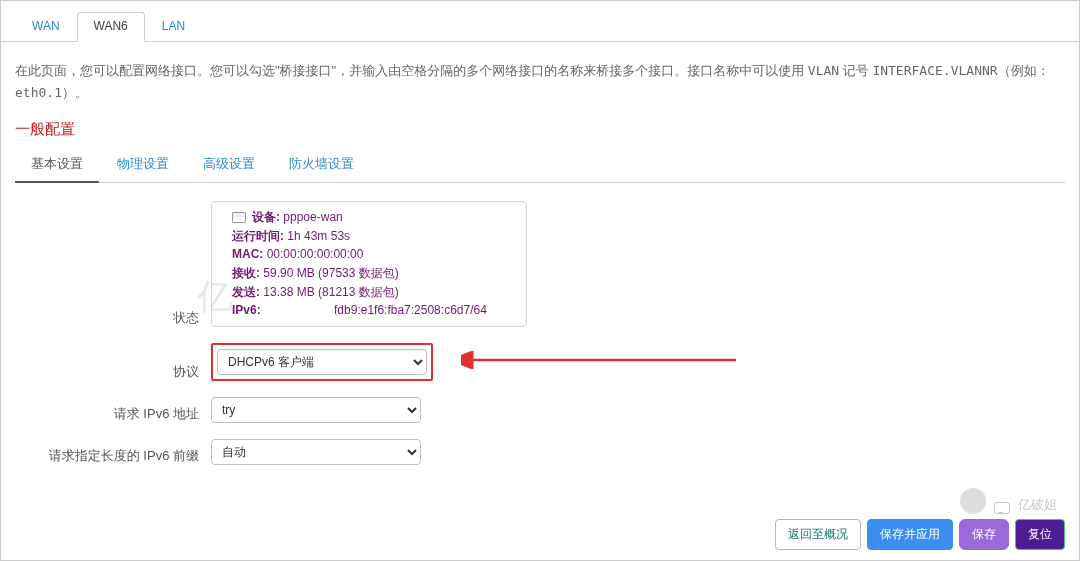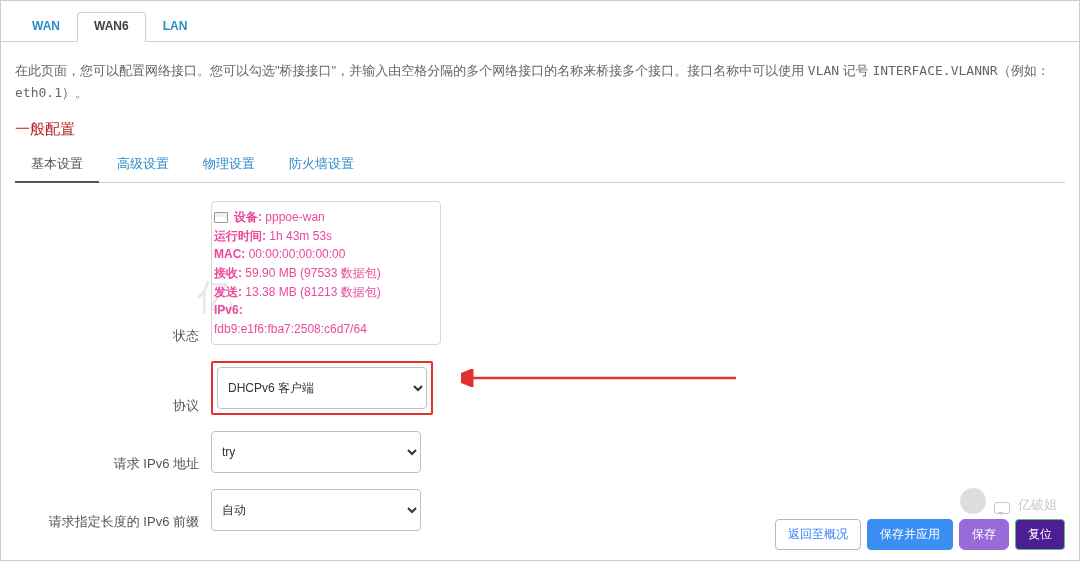--- a/index.html
+++ b/index.html
@@ -12,21 +12,20 @@
     height: 561px;
     position: relative;
     border: 1px solid #ccc;
   }
   .top-tabs {
     display: flex;
     gap: 0;
     padding: 10px 14px 0 14px;
     border-bottom: 1px solid #d0d0d0;
     font-size: 12px;
-    font-weight: bold;
   }
   .top-tabs .tab {
     padding: 6px 16px 8px 16px;
     color: #2e8bca;
     cursor: pointer;
     border: 1px solid transparent;
     position: relative;
     top: 1px;
   }
   .top-tabs .tab.active {
@@ -85,42 +84,42 @@
     width: 196px;
     text-align: right;
     padding: 6px 12px 0 0;
     font-size: 13px;
     color: #555;
   }
   .form-field { flex: 0 0 auto; position: relative; }
   .status-box {
     border: 1px solid #d6d6d6;
     border-radius: 4px;
-    padding: 6px 2px;
-    width: 230px;
+    padding: 6px 20px;
+    width: 316px;
     font-size: 12px;
     line-height: 1.55;
-    color: #ec4899;
+    color: #701a75;
   }
   .status-box .dev-line { display: flex; align-items: center; gap: 6px; }
   .status-box b { font-weight: 700; }
   .iface-icon {
     width: 14px; height: 11px; display: inline-block;
     border: 1px solid #999; border-radius: 1px; position: relative;
     background: linear-gradient(#eef 0 40%, #fff 40%);
   }
   .sel-wrap {
     border: 2px solid #e03030;
     padding: 4px;
     border-radius: 2px;
     display: inline-block;
   }
   select {
     width: 210px;
-    height: 42px;
+    height: 26px;
     border: 1px solid #bfbfbf;
     border-radius: 4px;
     background: #fff;
     font-size: 12px;
     padding: 2px 6px;
     color: #333;
   }
   .arrow {
     position: absolute;
     left: 250px;
@@ -134,21 +133,21 @@
     display: flex;
     gap: 6px;
   }
   .btn {
     font-size: 12px;
     padding: 6px 12px;
     border-radius: 4px;
     border: 1px solid;
     cursor: pointer;
   }
-  .btn-default { background: #fff; border-color: #b8b8b8; color: #3b82f6; }
+  .btn-default { background: #fff; border-color: #b8b8b8; color: #0f766e; }
   .btn-primary { background: #3b8ff2; border-color: #3b8ff2; color: #fff; }
   .btn-purple  { background: #9a6bd8; border-color: #9a6bd8; color: #fff; border-radius: 6px; }
   .btn-green   { background: #4c1d95; border-color: #53c16e; color: #fff; }
 
   .watermark {
     position: absolute;
     right: 22px;
     bottom: 46px;
     display: flex;
     align-items: flex-end;
@@ -188,22 +187,22 @@
 
 <div class="page">
   <p class="desc">
     <span>在此页面，您可以配置网络接口。您可以勾选"桥接接口"，并输入由空格分隔的多个网络接口的名称来桥接多个接口。接口名称中可以使用 </span><span class="code">VLAN</span><span> 记号 </span><span class="code">INTERFACE.VLANNR</span><span>（例如：</span><span class="code">eth0.1</span><span>）。</span>
   </p>
 
   <h2>一般配置</h2>
 
   <div class="sub-tabs">
     <div class="stab active">基本设置</div>
+    <div class="stab">物理设置</div>
     <div class="stab">高级设置</div>
-    <div class="stab">物理设置</div>
     <div class="stab">防火墙设置</div>
   </div>
 
   <span class="ghost-text" style="left:196px; top:272px;">亿</span>
 
   <div class="form-row">
     <div class="form-label">状态</div>
     <div class="form-field">
       <div class="status-box">
         <div class="dev-line">

